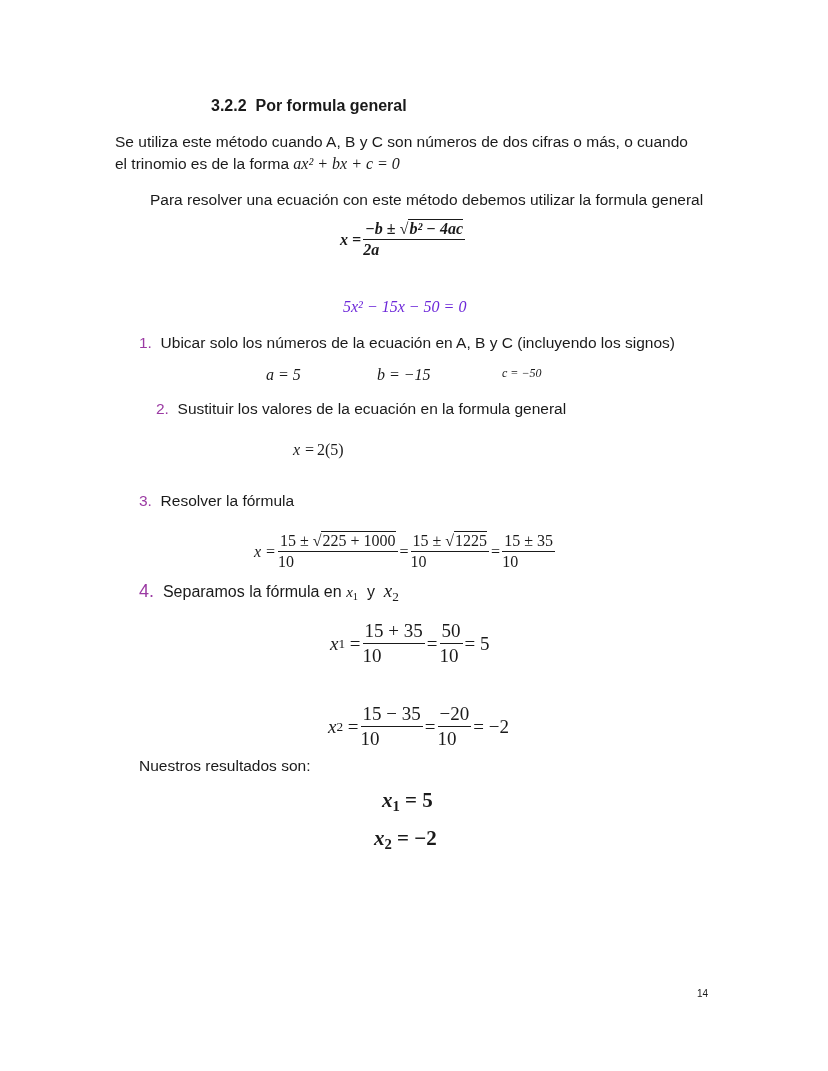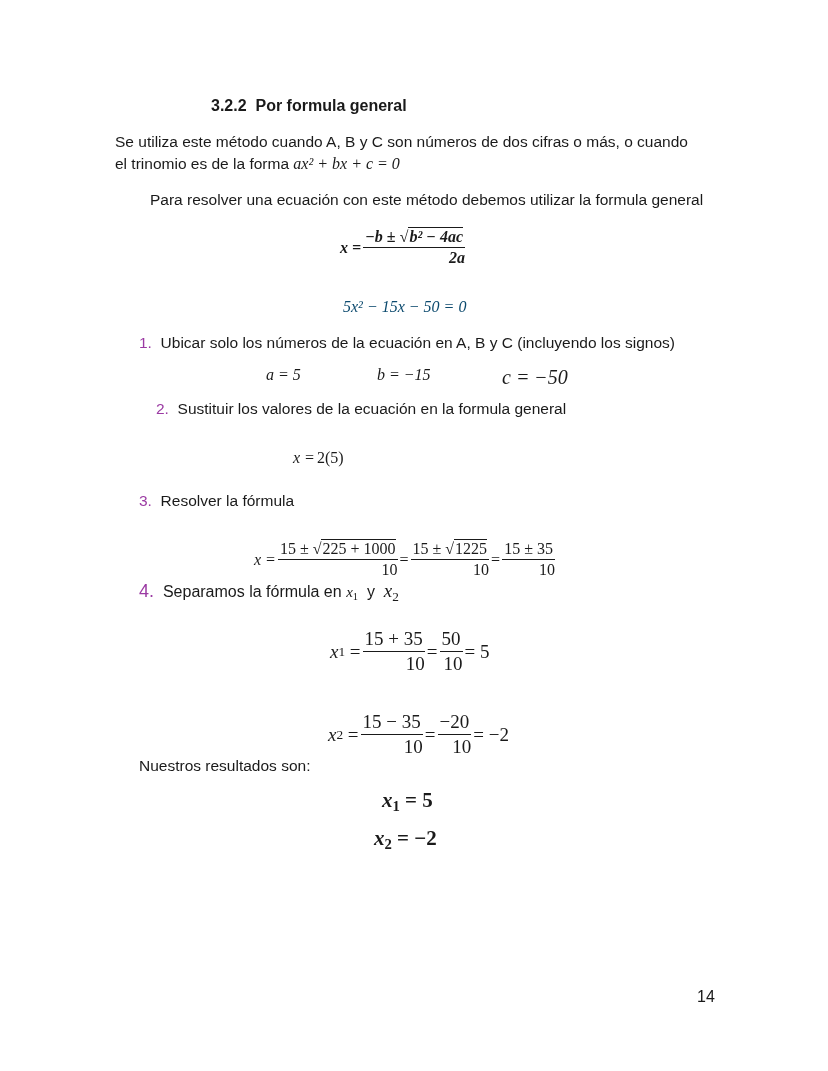--- a/index.html
+++ b/index.html
@@ -4,22 +4,22 @@
 <style>
   html, body { margin: 0; padding: 0; background: #ffffff; }
   body { width: 828px; height: 1071px; position: relative; overflow: hidden; color: #1a1a1a;
          font-family: "Liberation Sans", "DejaVu Sans", sans-serif; }
   .abs { position: absolute; }
   .heading { font-weight: bold; font-size: 16px; }
   .text { font-size: 15.5px; line-height: 22px; text-align: right; }
   .math { font-family: "Liberation Serif", "DejaVu Serif", serif; font-style: italic; }
   .mathr { font-family: "Liberation Serif", "DejaVu Serif", serif; font-style: normal; }
   .num { color: #9b3aa3; }
-  .purple { color: #0c4a6e; }
-  .frac { display: inline-flex; flex-direction: column; align-items: flex-end; vertical-align: middle; margin: 16px 2px; }
+  .purple { color: #6d28d9; }
+  .frac { display: inline-flex; flex-direction: column; align-items: flex-start; vertical-align: middle; margin: 8px 2px; }
   .frac .top { border-bottom: 1.3px solid #1a1a1a; padding: 0 2px 1px; white-space: nowrap; }
   .frac .bot { padding-top: 1px; white-space: nowrap; }
   .row { display: flex; align-items: center; white-space: nowrap; }
   .sqrt { border-top: 1.3px solid #1a1a1a; padding-left: 1px; }
   sub { font-size: 0.7em; vertical-align: -0.3em; line-height: 0; }
   .bold { font-weight: bold; }
 </style>
 </head>
 <body>
 
@@ -42,21 +42,21 @@
   </span>
 </div>
 
 <div class="abs math purple" style="left:343px; top:298px; font-size:16px;">5x² − 15x − 50 = 0</div>
 
 <div class="abs text" style="left:139px; top:332px;">
   <span class="num">1.</span>&nbsp;&nbsp;<span>Ubicar solo los números de la ecuación en A, B y C (incluyendo los signos)</span>
 </div>
 <div class="abs math" style="left:266px; top:366px; font-size:16px;">a = 5</div>
 <div class="abs math" style="left:377px; top:366px; font-size:16px;">b = −15</div>
-<div class="abs math" style="left:502px; top:366px; font-size:20px;">c = −50</div>
+<div class="abs math" style="left:502px; top:366px; font-size:12px;">c = −50</div>
 
 <div class="abs text" style="left:156px; top:398px;">
   <span class="num">2.</span>&nbsp;&nbsp;<span>Sustituir los valores de la ecuación en la formula general</span>
 </div>
 <div class="abs row mathr" style="left:293px; top:432px; font-size:16px;">
   <span class="math">x =</span>
   <span class="frac">
     <span class="bot">2(5)</span>
   </span>
 </div>
@@ -118,13 +118,13 @@
 <div class="abs text" style="left:139px; top:755px;">Nuestros resultados son:</div>
 <div class="abs mathr bold" style="left:382px; top:788px; font-size:21px;">
   <span class="math">x</span><sub>1</sub>
   <span>= 5</span>
 </div>
 <div class="abs mathr bold" style="left:374px; top:826px; font-size:21px;">
   <span class="math">x</span><sub>2</sub>
   <span>= −2</span>
 </div>
 
-<div class="abs" style="left:697px; top:988px; font-size:16px;">14</div>
+<div class="abs" style="left:697px; top:988px; font-size:10px;">14</div>
 
 </body></html>

